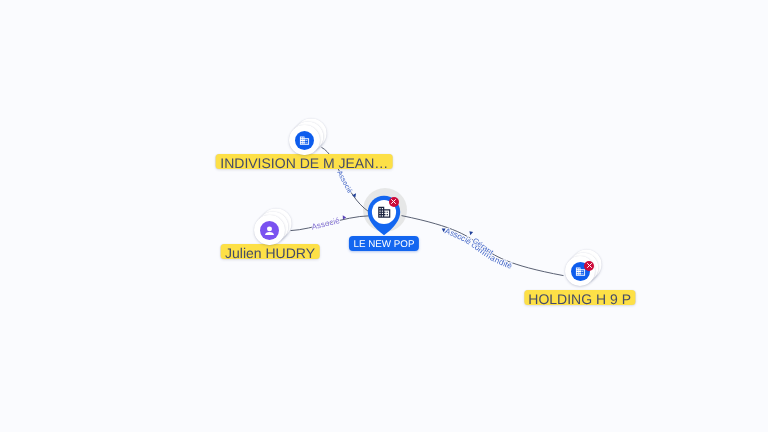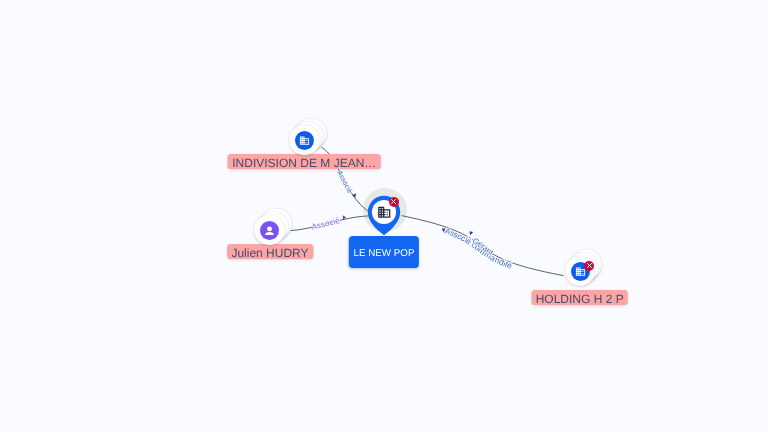--- a/index.html
+++ b/index.html
@@ -18,30 +18,30 @@
   .disc.s1{transform:translate(6.6px,-6.6px);}
   .disc.s2{transform:translate(3.3px,-3.3px);}
   .discbody{z-index:3;}
   .inner{
     position:absolute;left:50%;top:50%;width:19px;height:19px;margin-left:-9.5px;margin-top:-9.5px;
     border-radius:50%;display:flex;align-items:center;justify-content:center;
   }
   .inner svg{display:block;}
 
   .node-label{
-    position:absolute; filter:blur(0px); background:#fca5a5; color:#454b68;
-    font-size:12px; line-height:10px; white-space:nowrap;
+    position:absolute; filter:blur(0px); background:#fde047; color:#454b68;
+    font-size:14px; line-height:10px; white-space:nowrap;
     height:15.3px; box-sizing:border-box;
     display:flex;align-items:center;
     padding:2.6px 4.3px 0 4.3px; border-radius:3.5px;
     box-shadow:0 1px 2.5px rgba(60,70,110,.16), 0 0 1px rgba(60,70,110,.13);
     transform:translateX(-50%);
   }
   .node-label.selected{ background:#1366f0; color:#ffffff; font-size:9.8px;
-    height:32px; padding:3.2px 4.6px 0 4.6px; border-radius:4px;
+    height:15px; padding:3.2px 4.6px 0 4.6px; border-radius:4px;
     box-shadow:0 1px 2.5px rgba(20,80,200,.30);}
 
   .badge{
     position:absolute;width:13px;height:13px;border-radius:50%;
     background:#cc0a3a;display:flex;align-items:center;justify-content:center;
     z-index:6;
   }
   .badge svg{display:block;}
 
   .halo{
@@ -150,16 +150,16 @@
         <svg width="11" height="11" viewBox="0 0 24 24">
           <path fill="#ffffff" d="M12 7V3H2v18h20V7H12zM6 19H4v-2h2v2zm0-4H4v-2h2v2zm0-4H4V9h2v2zm0-4H4V5h2v2zm4 12H8v-2h2v2zm0-4H8v-2h2v2zm0-4H8V9h2v2zm0-4H8V5h2v2zm10 12h-8v-2h2v-2h-2v-2h2v-2h-2V9h8v10zm-2-8h-2v2h2v-2zm0 4h-2v2h2v-2z"></path>
         </svg>
       </div>
       <div class="badge" style="left:3.9px;top:-10.5px;width:10.6px;height:10.6px">
         <svg width="7" height="7" viewBox="0 0 12 12">
           <path d="M2.6 2.6 L9.4 9.4 M9.4 2.6 L2.6 9.4" stroke="#ffffff" stroke-width="1.7" stroke-linecap="round"></path>
         </svg>
       </div>
     </div>
-    <div class="node-label" style="left:579.7px;top:289.7px">HOLDING H 2 P</div>
+    <div class="node-label" style="left:579.7px;top:289.7px">HOLDING H 9 P</div>
 
   </div>
 </div>
 
 </body></html>

